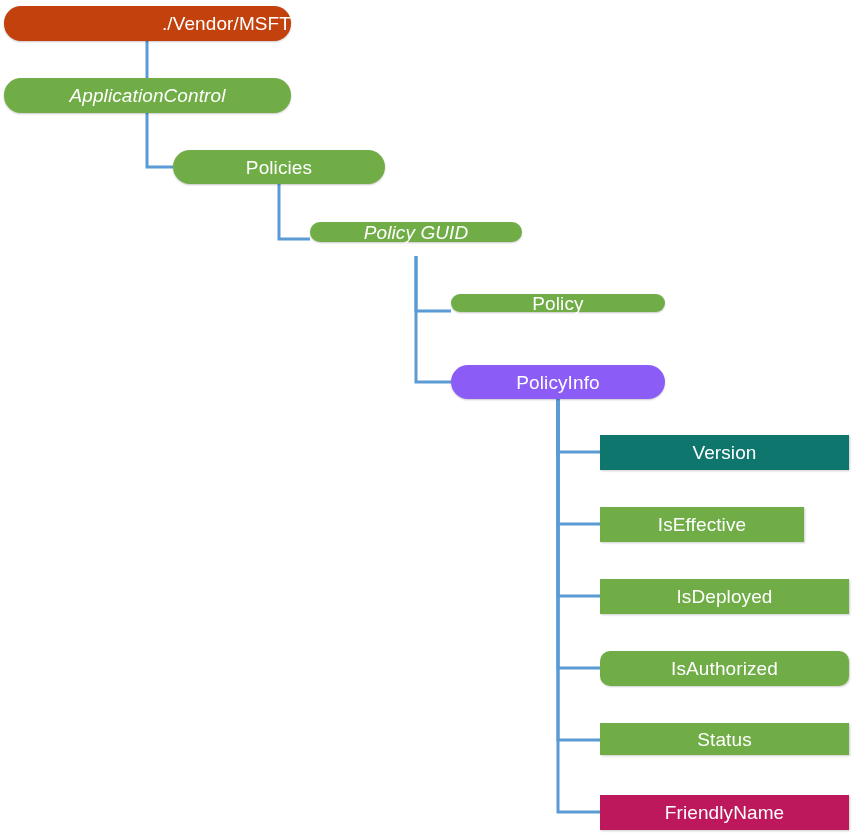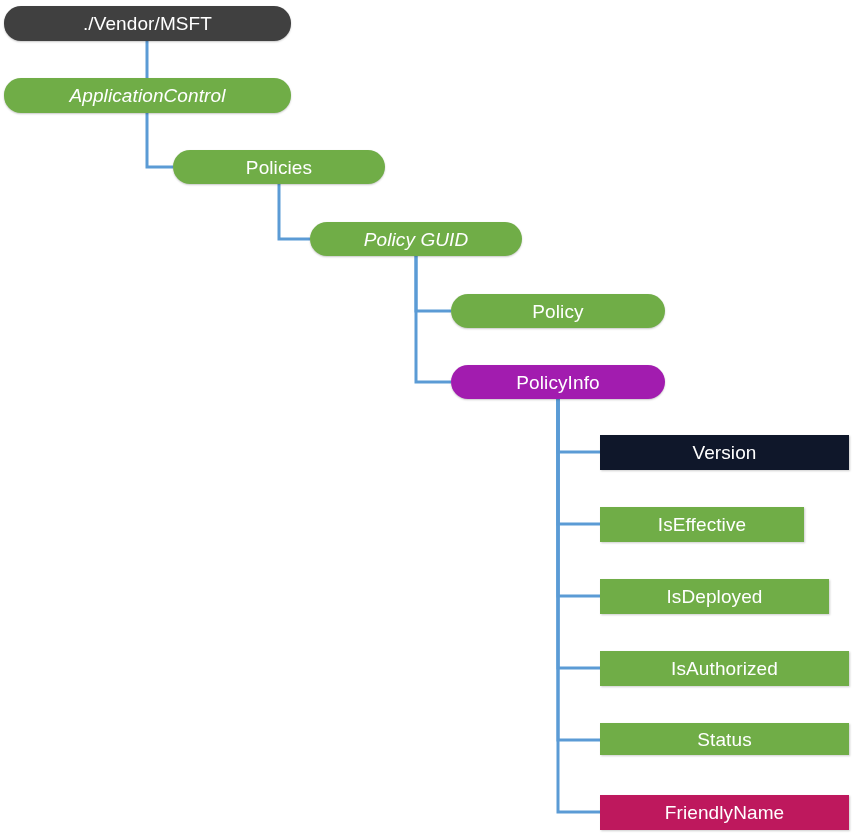--- a/index.html
+++ b/index.html
@@ -65,48 +65,48 @@
       <polyline points="416,256 416,311 451,311" fill="none" stroke="#5B9BD5" stroke-width="3" stroke-linecap="butt" stroke-linejoin="miter"></polyline>
       <polyline points="416,256 416,382 451,382" fill="none" stroke="#5B9BD5" stroke-width="3" stroke-linecap="butt" stroke-linejoin="miter"></polyline>
       <polyline points="558,399 558,452 600,452" fill="none" stroke="#5B9BD5" stroke-width="3" stroke-linecap="butt" stroke-linejoin="miter"></polyline>
       <polyline points="558,399 558,524 600,524" fill="none" stroke="#5B9BD5" stroke-width="3" stroke-linecap="butt" stroke-linejoin="miter"></polyline>
       <polyline points="558,399 558,596 600,596" fill="none" stroke="#5B9BD5" stroke-width="3" stroke-linecap="butt" stroke-linejoin="miter"></polyline>
       <polyline points="558,399 558,668 600,668" fill="none" stroke="#5B9BD5" stroke-width="3" stroke-linecap="butt" stroke-linejoin="miter"></polyline>
       <polyline points="558,399 558,740 600,740" fill="none" stroke="#5B9BD5" stroke-width="3" stroke-linecap="butt" stroke-linejoin="miter"></polyline>
       <polyline points="558,399 558,812 600,812" fill="none" stroke="#5B9BD5" stroke-width="3" stroke-linecap="butt" stroke-linejoin="miter"></polyline>
     </svg>
   <div id="node-layer">
-      <div class="node rounded" style="left: 4px; top: 6px; width: 287px; height: 35px; background: #404040; color: rgb(255, 255, 255);">
+      <div class="node rounded" style="left: 4px; top: 6px; width: 287px; height: 35px; background: #c2410c; color: rgb(255, 255, 255); justify-content: flex-end;">
         <span class="node-label">./Vendor/MSFT</span>
       </div>
       <div class="node rounded" style="left: 4px; top: 78px; width: 287px; height: 35px; background: rgb(112, 173, 71); color: rgb(255, 255, 255); font-style: italic;">
         <span class="node-label">ApplicationControl</span>
       </div>
       <div class="node rounded" style="left: 173px; top: 150px; width: 212px; height: 34px; background: rgb(112, 173, 71); color: rgb(255, 255, 255); justify-content: center;">
         <span class="node-label">Policies</span>
       </div>
-      <div class="node rounded italic" style="left: 310px; top: 222px; width: 212px; height: 34px; background: rgb(112, 173, 71); color: rgb(255, 255, 255);">
+      <div class="node rounded italic" style="left: 310px; top: 222px; width: 212px; height: 20px; background: rgb(112, 173, 71); color: rgb(255, 255, 255);">
         <span class="node-label">Policy GUID</span>
       </div>
-      <div class="node rounded" style="left: 451px; top: 294px; width: 214px; height: 34px; background: rgb(112, 173, 71); color: rgb(255, 255, 255); align-items: center;">
+      <div class="node rounded" style="left: 451px; top: 294px; width: 214px; height: 18px; background: rgb(112, 173, 71); color: rgb(255, 255, 255); align-items: center;">
         <span class="node-label">Policy</span>
       </div>
-      <div class="node rounded" style="left: 451px; top: 365px; width: 214px; height: 34px; background: #a21caf; color: rgb(255, 255, 255);">
+      <div class="node rounded" style="left: 451px; top: 365px; width: 214px; height: 34px; background: #8b5cf6; color: rgb(255, 255, 255);">
         <span class="node-label">PolicyInfo</span>
       </div>
-      <div class="node rect" style="left: 600px; top: 435px; width: 249px; height: 35px; background: #0f172a; color: rgb(255, 255, 255);">
+      <div class="node rect" style="left: 600px; top: 435px; width: 249px; height: 35px; background: #0f766e; color: rgb(255, 255, 255);">
         <span class="node-label">Version</span>
       </div>
       <div class="node rect" style="left: 600px; top: 507px; width: 204px; height: 35px; background: rgb(112, 173, 71); color: rgb(255, 255, 255);">
         <span class="node-label">IsEffective</span>
       </div>
-      <div class="node rect" style="left: 600px; top: 579px; width: 229px; height: 35px; background: rgb(112, 173, 71); color: rgb(255, 255, 255);">
+      <div class="node rect" style="left: 600px; top: 579px; width: 249px; height: 35px; background: rgb(112, 173, 71); color: rgb(255, 255, 255);">
         <span class="node-label">IsDeployed</span>
       </div>
-      <div class="node rect" style="left: 600px; top: 651px; width: 249px; height: 35px; background: rgb(112, 173, 71); color: rgb(255, 255, 255);">
+      <div class="node rect" style="left: 600px; top: 651px; width: 249px; height: 35px; background: rgb(112, 173, 71); color: rgb(255, 255, 255); border-radius: 10px;">
         <span class="node-label">IsAuthorized</span>
       </div>
       <div class="node rect" style="left: 600px; top: 723px; width: 249px; height: 32px; background: rgb(112, 173, 71); color: rgb(255, 255, 255);">
         <span class="node-label">Status</span>
       </div>
       <div class="node rect" style="left: 600px; top: 795px; width: 249px; height: 35px; background: #be185d; color: rgb(255, 255, 255);">
         <span class="node-label">FriendlyName</span>
       </div>
     </div>
 </div>

